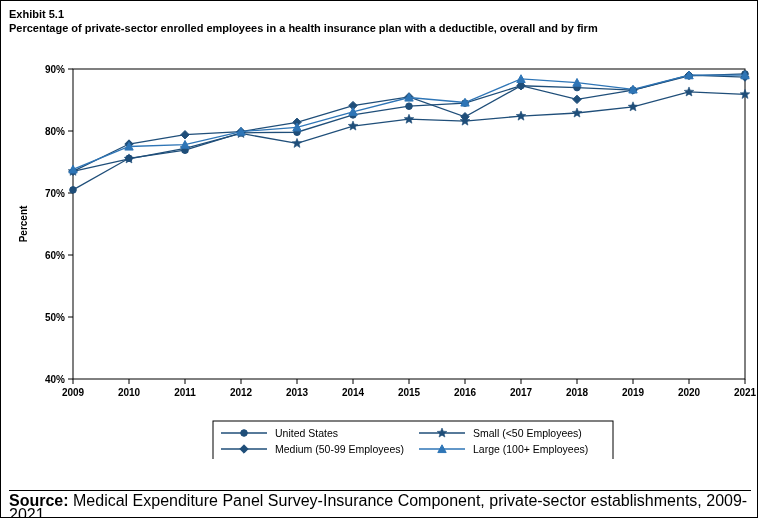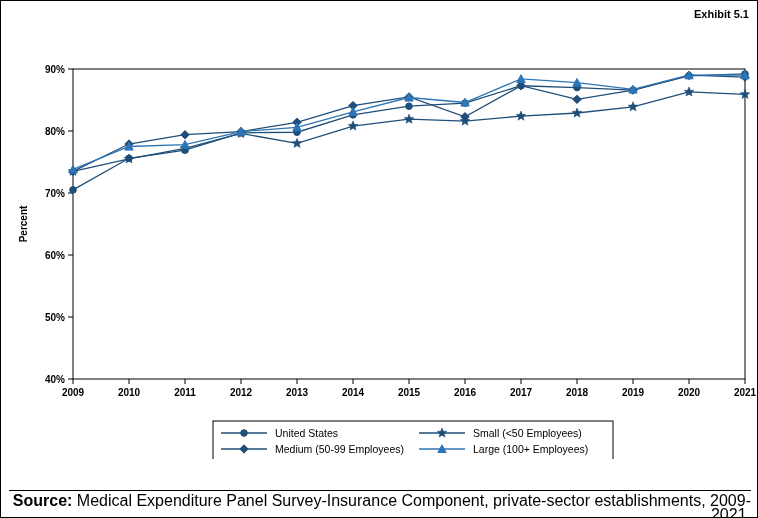--- a/index.html
+++ b/index.html
@@ -15,21 +15,20 @@
     position: relative;
     overflow: hidden;
   }
   #page {
     position: absolute;
     left: 0; top: 0;
     width: 758px;
     height: 518px;
     border: 1px solid #000000;
     box-sizing: border-box;
-    text-align: right;
   }
   .title-block {
     position: absolute;
     left: 8px;
     top: 6px;
     width: 740px;
     font-size: 11px;
     font-weight: bold;
     line-height: 14px;
   }
@@ -77,20 +76,21 @@
     fill: #000000;
   }
 </style>
 </head>
 <body>
 
 <div id="page">
 
   <div class="title-block">
     <span class="title-line">Exhibit 5.1</span>
+    <span class="title-line">Percentage of private-sector enrolled employees in a health insurance plan with a deductible, overall and by firm</span>
   </div>
 
   <div class="chart-area">
     <svg id="chart-svg" width="756" height="400" viewBox="0 0 756 400">
         <rect x="72" y="10" width="672" height="310" fill="none" stroke="#000000" stroke-width="1"></rect>
         <line x1="67" y1="320" x2="72" y2="320" stroke="#000000" stroke-width="1"></line>
         <text x="64" y="323.5" text-anchor="end" class="axis-text">40%</text>
         <line x1="67" y1="258" x2="72" y2="258" stroke="#000000" stroke-width="1"></line>
         <text x="64" y="261.5" text-anchor="end" class="axis-text">50%</text>
         <line x1="67" y1="196" x2="72" y2="196" stroke="#000000" stroke-width="1"></line>

